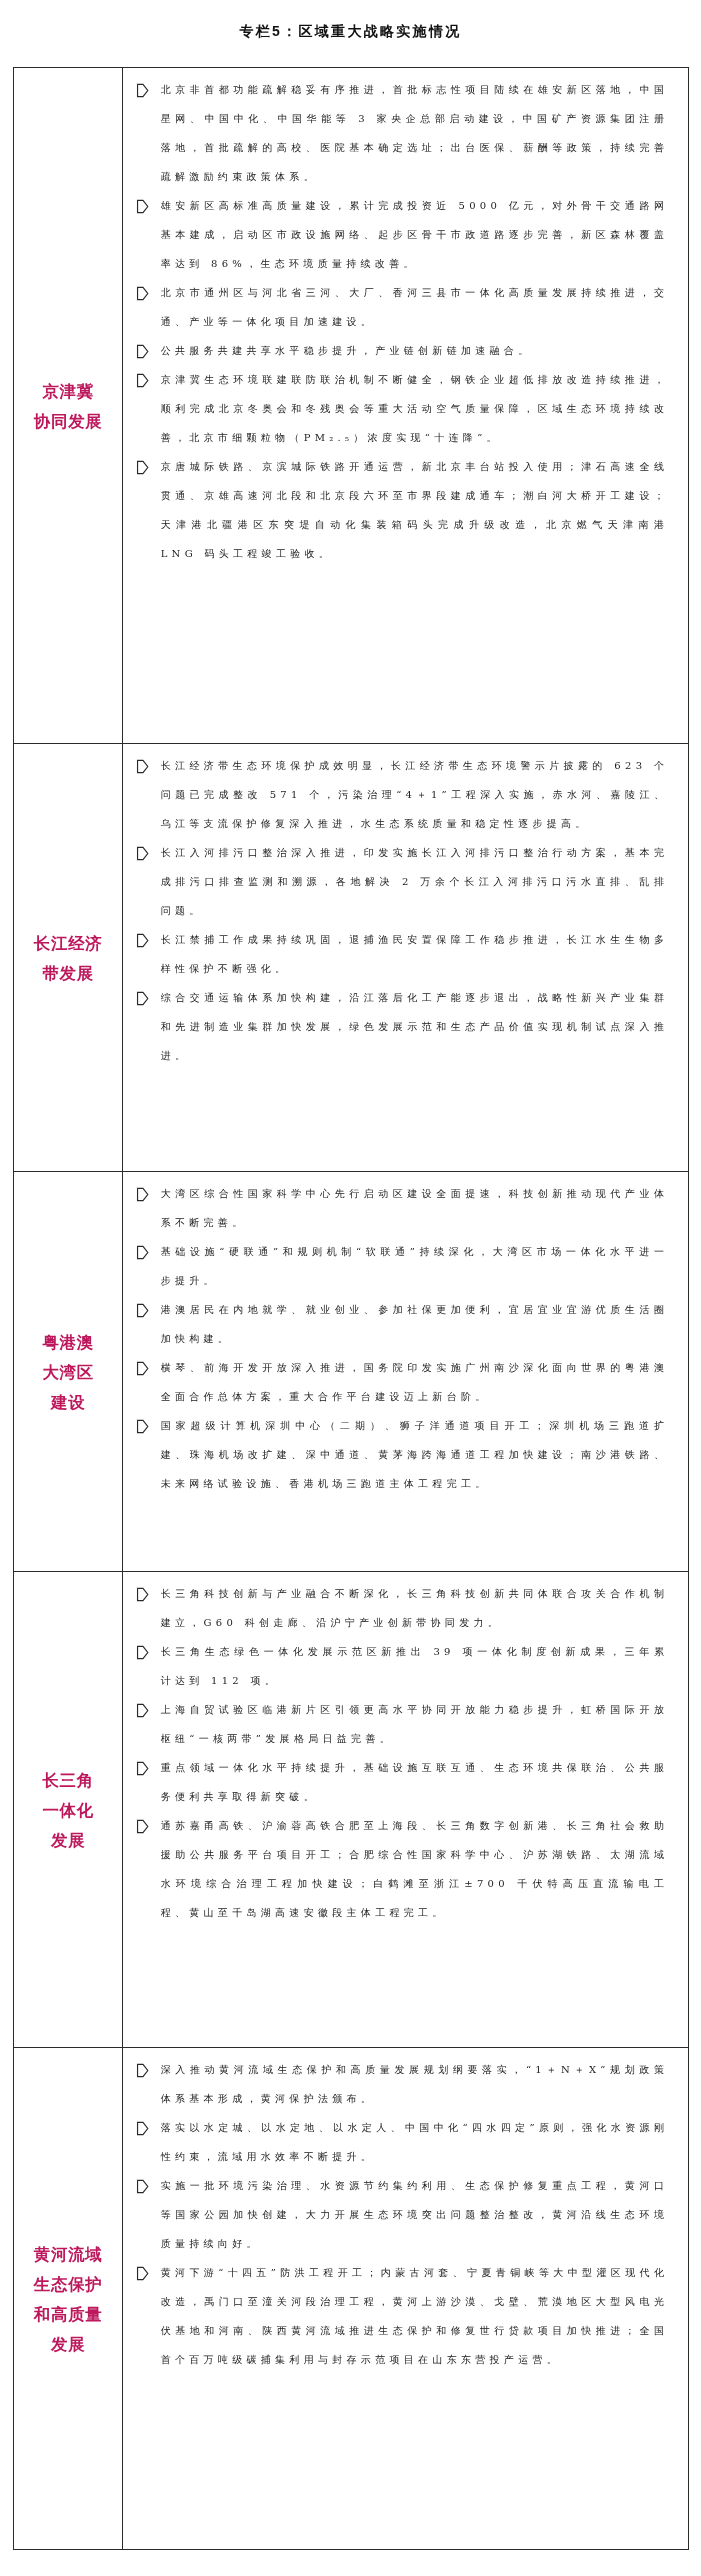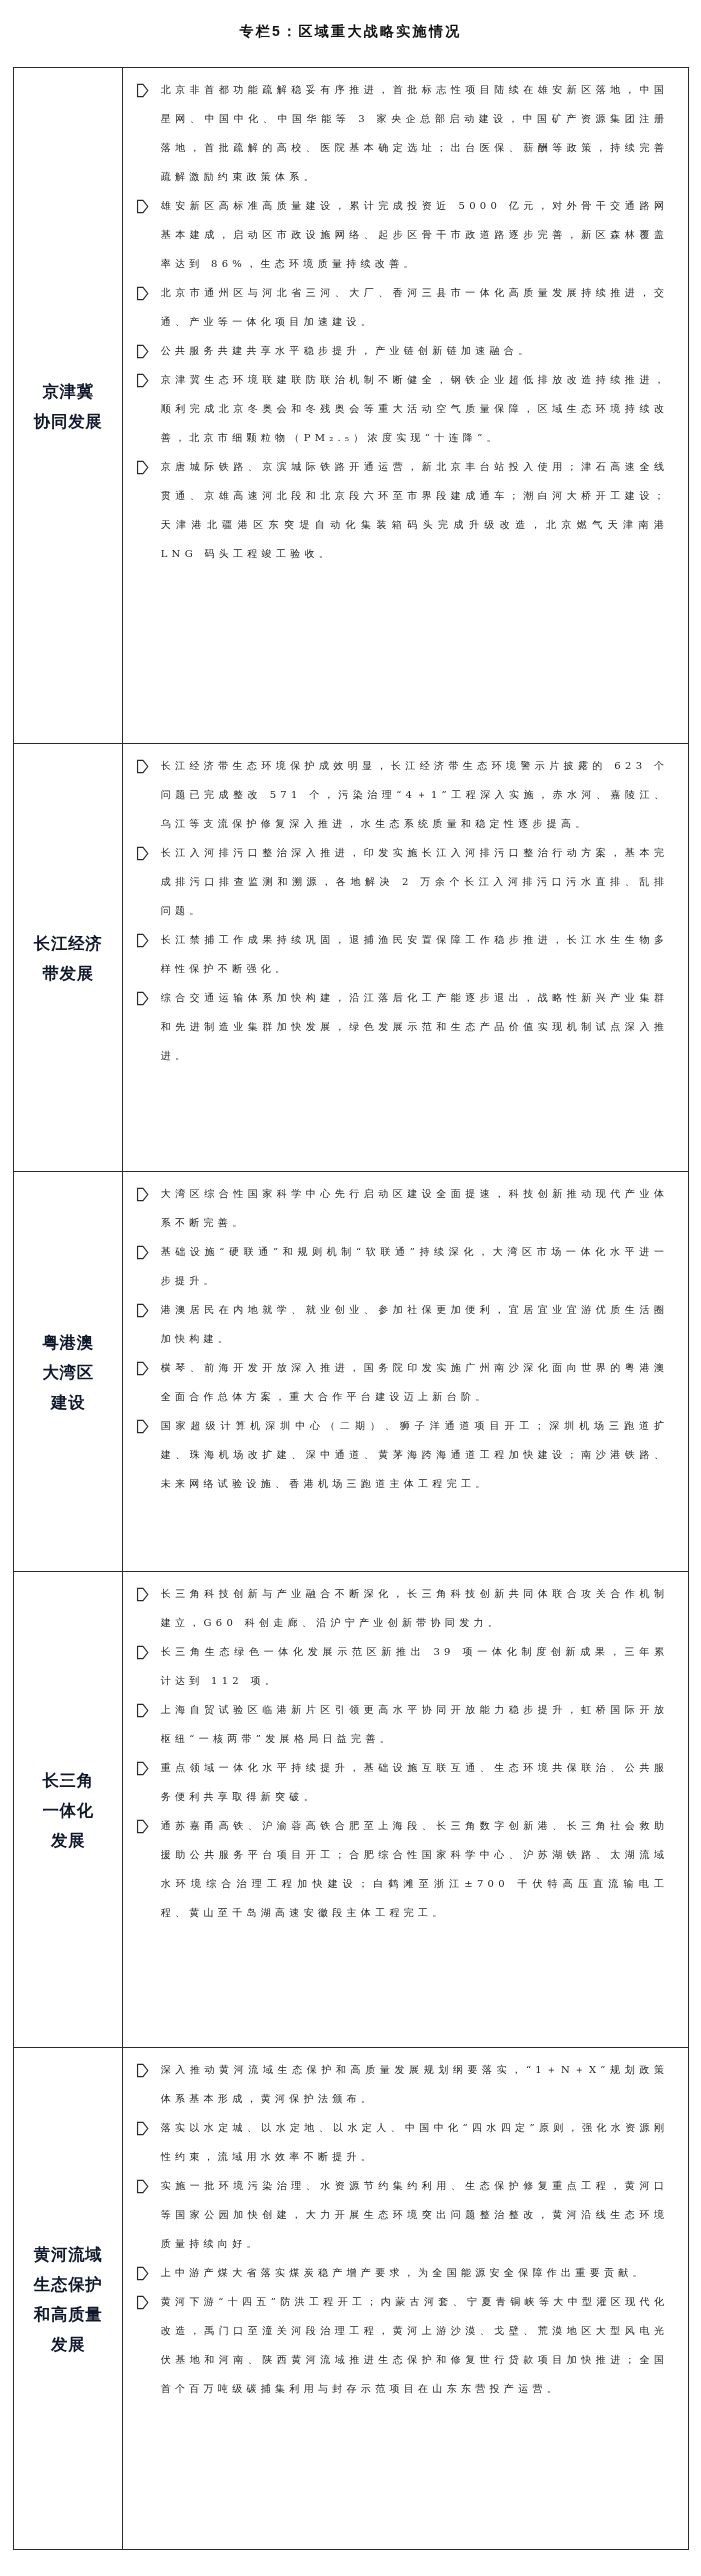--- a/index.html
+++ b/index.html
@@ -41,21 +41,21 @@
     display: flex;
     align-items: center;
     justify-content: center;
     text-align: center;
     white-space: pre-line;
     font-family: "Liberation Sans", "DejaVu Sans", sans-serif;
     font-weight: bold;
     font-size: 16.4px;
     line-height: 30px;
     letter-spacing: 0.8px;
-    color: #0f172a;
+    color: #be185d;
   }
   .row-content {
     flex: 1 1 auto;
     padding: 7px 20px 7px 11px;
   }
   .bullet { display: flex; align-items: flex-start; }
   .marker {
     flex: 0 0 13.2px;
     width: 13.2px;
     height: 15px;
@@ -300,28 +300,20 @@
               </svg>
             </span>
           <span class="bullet-text">实施一批环境污染治理、水资源节约集约利用、生态保护修复重点工程，黄河口等国家公园加快创建，大力开展生态环境突出问题整治整改，黄河沿线生态环境质量持续向好。</span>
         </div>
         <div class="bullet">
           <span class="marker">
               <svg width="13.2" height="15" viewBox="0 0 17 19">
                 <path d="M2 1.5 H9 L15.2 9.5 L9 17.5 H2 Z" fill="none" stroke="#2a2a2a" stroke-width="1.5"></path>
               </svg>
             </span>
-          <span class="bullet-text">上中游产煤大省落实煤炭稳产增产要求，为全国能源安全保障作出重要贡献。</span>
-        </div>
-        <div class="bullet">
-          <span class="marker">
-              <svg width="13.2" height="15" viewBox="0 0 17 19">
-                <path d="M2 1.5 H9 L15.2 9.5 L9 17.5 H2 Z" fill="none" stroke="#2a2a2a" stroke-width="1.5"></path>
-              </svg>
-            </span>
           <span class="bullet-text">黄河下游“十四五”防洪工程开工；内蒙古河套、宁夏青铜峡等大中型灌区现代化改造，禹门口至潼关河段治理工程，黄河上游沙漠、戈壁、荒漠地区大型风电光伏基地和河南、陕西黄河流域推进生态保护和修复世行贷款项目加快推进；全国首个百万吨级碳捕集利用与封存示范项目在山东东营投产运营。</span>
         </div>
       </div>
     </div>
 
   </div>
 </div>
 
 
 </body></html>

